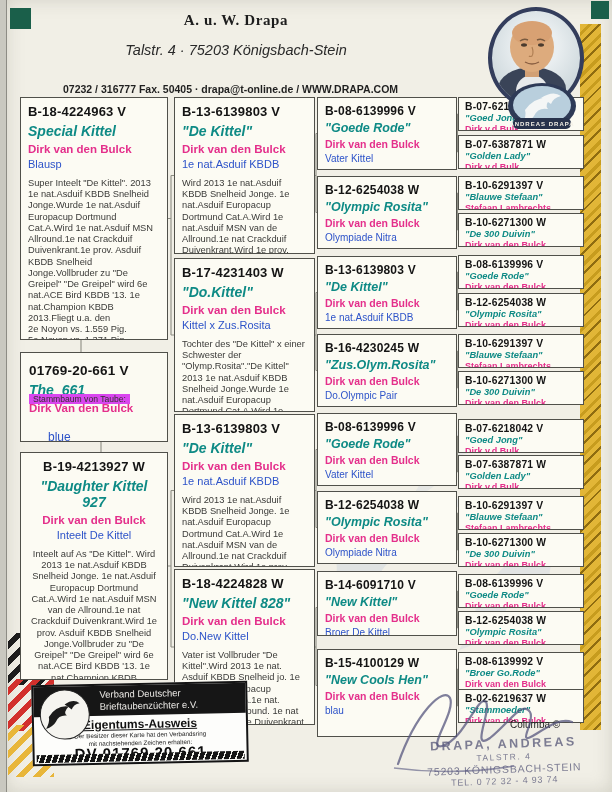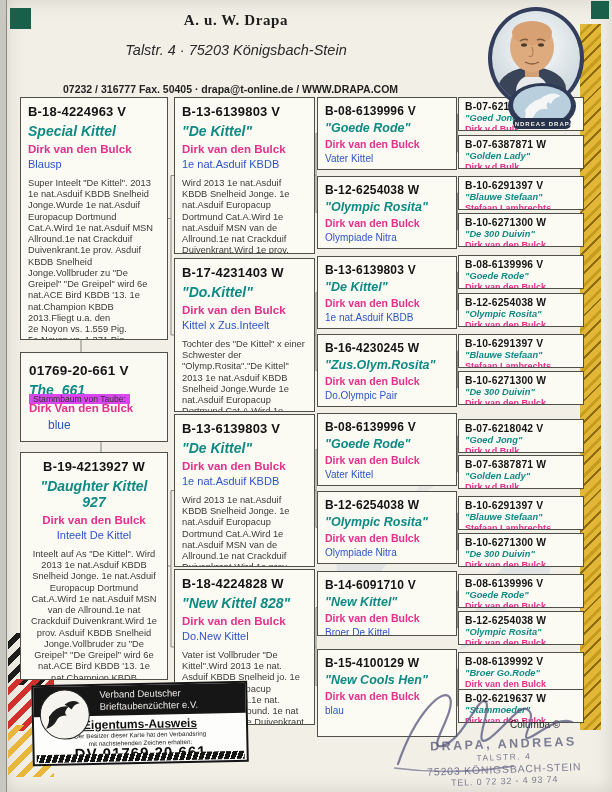--- a/index.html
+++ b/index.html
@@ -48,21 +48,21 @@
   .gen-small .pname{font-size:9.3px;margin-top:1px;}
   .gen-small .owner{font-size:9px;margin-top:1px;}
 
   .subject-box{position:absolute;border:1.3px solid #50504a;background:#fbfaf2;box-sizing:border-box;
     padding:10px 8px 4px 8px;z-index:3;}
   .subject-label{position:absolute;top:-7px;left:8px;background:#d946ef;padding:0 4px;
     font-size:8.6px;color:#33332f;margin-top:48px;}
   .subject-box .ring{font-size:13.5px;}
   .subject-box .pname{font-size:14px;margin-top:4px;}
   .subject-box .owner{font-size:11.5px;margin-top:4px;}
-  .subject-box .colorline{font-size:12px;margin-top:4px;padding-left:19px;}
+  .subject-box .colorline{font-size:12px;margin-top:16px;padding-left:19px;}
 
   #connector-svg{position:absolute;left:0;top:0;width:606px;height:792px;z-index:2;pointer-events:none;}
   #watermark{position:absolute;left:0;top:0;width:606px;height:792px;z-index:1;pointer-events:none;opacity:.55;}
 
   .stamp{position:absolute;left:26px;top:683px;width:216px;height:81px;background:#fdfdfb;
     border:2px solid #141414;transform:rotate(-1.2deg);z-index:6;box-sizing:border-box;}
   .stamp-top{position:absolute;left:0;top:0;right:0;height:30px;background:#161616;color:#eceae6;
     font-size:9.5px;line-height:1.25;padding:3px 4px 0 66px;box-sizing:border-box;}
   .stamp-logo{position:absolute;left:6px;top:3px;width:48px;height:48px;border-radius:50%;
     background:#f5f4ef;border:1.5px solid #222;z-index:2;}
@@ -165,21 +165,21 @@
         <div class="ring">B-13-6139803 V</div>
         <div class="pname">"De Kittel"</div>
         <div class="owner">Dirk van den Bulck</div>
         <div class="colorline">1e nat.Asduif KBDB</div>
         <div class="desc">Wird 2013 1e nat.Asduif KBDB Snelheid Jonge. 1e nat.Asduif Europacup Dortmund Cat.A.Wird 1e nat.Asduif MSN van de Allround.1e nat Crackduif Duivenkrant.Wird 1e prov. Asduif KBDB Snelheid</div>
       </div>
       <div class="pbox gen-large" style="left: 168px; top: 258px; width: 141px; height: 154px;">
         <div class="ring">B-17-4231403 W</div>
         <div class="pname">"Do.Kittel"</div>
         <div class="owner">Dirk van den Bulck</div>
-        <div class="colorline">Kittel x Zus.Inteelt</div>
+        <div class="colorline">Kittel x Zus.Rosita</div>
         <div class="desc">Tochter des "De Kittel" x einer Schwester der "Olymp.Rosita"."De Kittel" 2013 1e nat.Asduif KBDB Snelheid Jonge.Wurde 1e nat.Asduif Europacup Dortmund Cat.A.Wird 1e nat.Asduif MSN</div>
       </div>
       <div class="pbox gen-large" style="left: 168px; top: 414px; width: 141px; height: 153px;">
         <div class="ring">B-13-6139803 V</div>
         <div class="pname">"De Kittel"</div>
         <div class="owner">Dirk van den Bulck</div>
         <div class="colorline">1e nat.Asduif KBDB</div>
         <div class="desc">Wird 2013 1e nat.Asduif KBDB Snelheid Jonge. 1e nat.Asduif Europacup Dortmund Cat.A.Wird 1e nat.Asduif MSN van de Allround.1e nat Crackduif Duivenkrant.Wird 1e prov. Asduif KBDB Snelheid</div>
       </div>
       <div class="pbox gen-large" style="left: 168px; top: 569px; width: 141px; height: 156px;">

